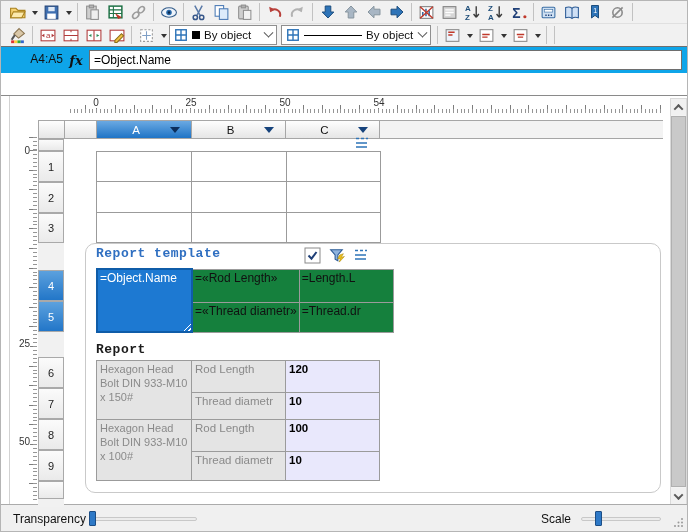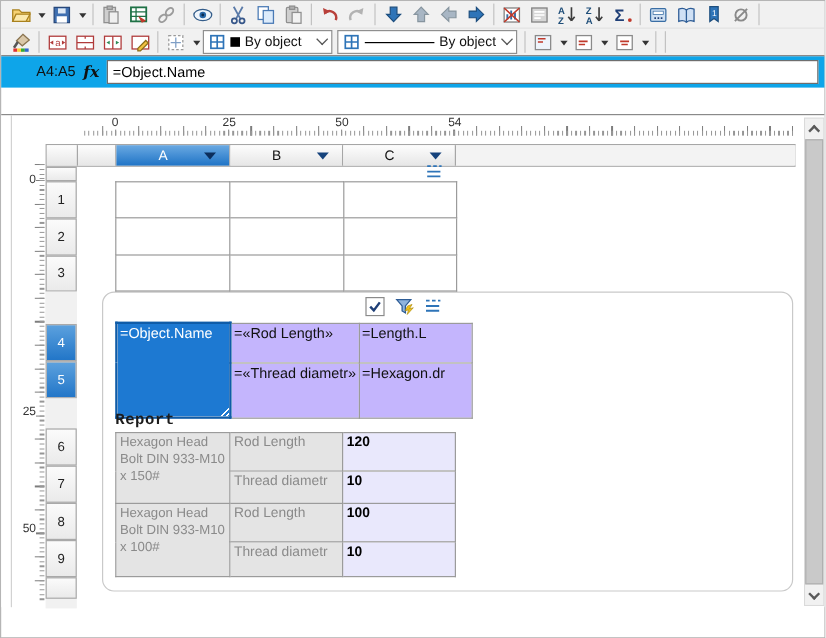--- a/index.html
+++ b/index.html
@@ -66,21 +66,21 @@
   
   .canvas{position:absolute;inset:0}
   .section-title{position:absolute;font-family:"Liberation Mono","DejaVu Sans Mono",monospace;font-weight:bold;font-size:13px;letter-spacing:.5px;white-space:nowrap;z-index:1}
   .blue-title{color:#2f6fc1}
   .dark-title{color:#1c1c1c}
   .group-outline{position:absolute;left:84px;top:147px;width:576px;height:250px;border:1px solid #c9c9c9;border-radius:10px}
 
   table.sheet{position:absolute;border-collapse:collapse;table-layout:fixed}
   table.sheet td{border:1px solid #9b9b9b;vertical-align:top;overflow:hidden}
   .data-grid td{background:#fff}
-  .tmpl-grid td{background:#c4b5fd;font-size:12px;padding:1px 2px;white-space:nowrap}
+  .tmpl-grid td{background:#15803d;font-size:12px;padding:1px 2px;white-space:nowrap}
   .tmpl-grid td.selcell{background:#1d79d2;color:#fff;border:2px solid #0f5ca8;position:relative}
   .selcell .grip{position:absolute;right:0;bottom:0;width:8px;height:8px;background:repeating-linear-gradient(135deg,#fff 0 1px,transparent 1px 3px);clip-path:polygon(100% 0,100% 100%,0 100%)}
   .report-grid td{font-size:11px;padding:2px 3px}
   .report-grid td.obj{background:#e4e4e4;color:#8a8a8a;line-height:1.25}
   .report-grid td.plabel{background:#e4e4e4;color:#8a8a8a;font-size:11.5px}
   .report-grid td.pvalue{background:#e9e8fc;color:#000;font-weight:600;font-size:11.5px}
 
   
   .vscroll{position:absolute;left:669px;top:2px;width:17px;height:407px;background:#f4f4f4;border:1px solid #dadada}
   .sbtn{position:absolute;left:0;width:15px;height:16px;display:flex;align-items:center;justify-content:center;background:#f1f1f1}
@@ -460,20 +460,21 @@
               <td></td>
             </tr>
         <tr style="height:30px">
               <td></td>
               <td></td>
               <td></td>
             </tr>
       </tbody>
         </table>
 
+      <div class="section-title blue-title" style="left:95px;top:150px">Report template</div>
       <svg style="position:absolute;left:303px;top:151px" width="17" height="17" viewBox="0 0 17 17">
           <rect x="1" y="1" width="15" height="15" fill="#fff" stroke="#8a8a8a"></rect>
           <path d="M4.5 8.5l3 3.2 5-6.7" stroke="#1f3f77" stroke-width="2" fill="none"></path>
         </svg>
       <svg style="position:absolute;left:327px;top:151px" width="18" height="17" viewBox="0 0 16 16">
           <path d="M2 2.5h11L8.8 7.5v5.5L6.2 11.4V7.5z" fill="#8fb3de" stroke="#2d5c96"></path>
           <path d="M10.5 7.5l3.5-1.2-2 3.4 3-.8-4.8 5.3 1-3.6-2.6.7z" fill="#f0c019" stroke="#a88708" stroke-width=".5"></path>
         </svg>
       <svg style="position:absolute;left:351px;top:152px" width="17" height="14" viewBox="0 0 17 14">
           <path d="M3 2.5h3M8 2.5h3M13 2.5h2" stroke="#2e74b8" stroke-width="1.4" fill="none"></path>
@@ -485,23 +486,23 @@
             <col style="width:95px">
             <col style="width:94px">
             <col style="width:94px">
           </colgroup>
         <tbody>
             <tr style="height:33px">
           <td rowspan="2" class="selcell"><span>=Object.Name</span><span class="grip"></span></td>
           <td><span>=«Rod Length»</span></td>
           <td><span>=Length.L</span></td>
         </tr>
-        <tr style="height:46px">
+        <tr style="height:30px">
           <td><span>=«Thread diametr»</span></td>
-          <td><span>=Hexagon.dr</span></td>
+          <td><span>=Thread.dr</span></td>
         </tr>
       </tbody>
         </table>
 
       <div class="section-title dark-title" style="left:95px;top:246px">Report</div>
       <table class="sheet report-grid" style="left:95px;top:264px">
         <colgroup>
             <col style="width:95px">
             <col style="width:94px">
             <col style="width:94px">
@@ -533,14 +534,30 @@
       <div class="sbtn" style="top:0">
           <span class="chev up"></span>
         </div>
       <div class="sthumb"></div>
       <div class="sbtn" style="bottom:0">
           <span class="chev down"></span>
         </div>
     </div>
   </div>
 
+  <div class="statusbar">
+    <span class="sb-label" style="left:12px">Transparency</span>
+    <div class="strack" style="left:92px;width:104px"></div>
+    <div class="shandle" style="left:88px"></div>
+    <span class="sb-label" style="left:540px">Scale</span>
+    <div class="strack" style="left:580px;width:80px"></div>
+    <div class="shandle" style="left:594px"></div>
+    <svg class="grip9" width="11" height="11" viewBox="0 0 11 11">
+        <circle cx="9" cy="2" r="1" fill="#9a9a9a"></circle>
+        <circle cx="9" cy="5.5" r="1" fill="#9a9a9a"></circle>
+        <circle cx="5.5" cy="5.5" r="1" fill="#9a9a9a"></circle>
+        <circle cx="9" cy="9" r="1" fill="#9a9a9a"></circle>
+        <circle cx="5.5" cy="9" r="1" fill="#9a9a9a"></circle>
+        <circle cx="2" cy="9" r="1" fill="#9a9a9a"></circle>
+      </svg>
+  </div>
 
 </div>
 
 </body></html>

